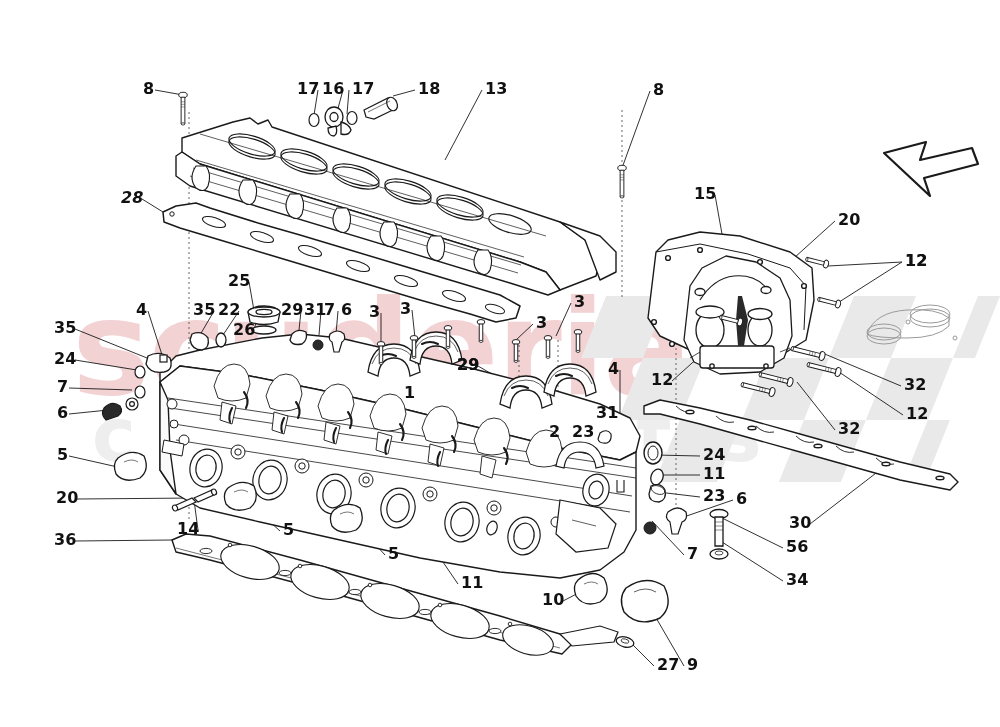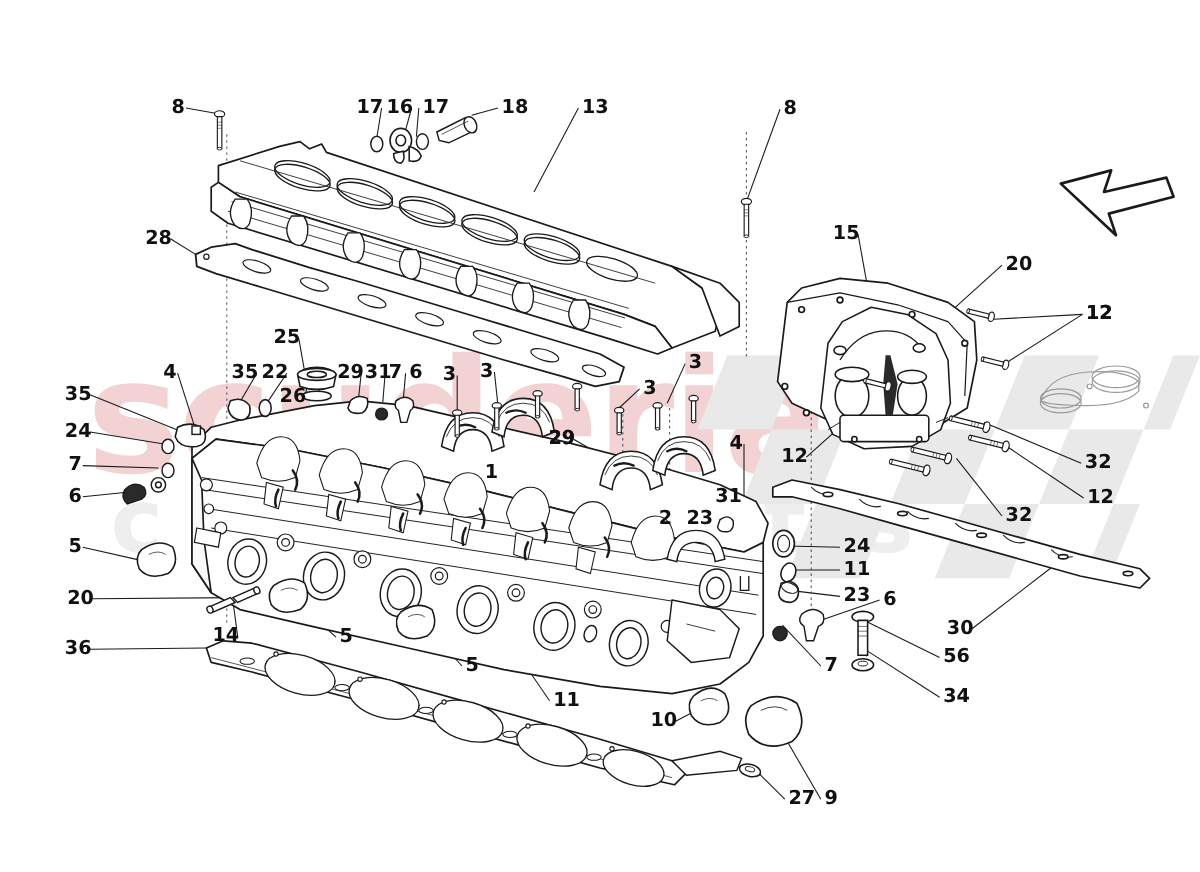--- a/index.html
+++ b/index.html
@@ -645,21 +645,21 @@
   </svg>
 
   <div id="callout-layer">
       <div class="cal" style="left: 143px; top: 81px;">8</div>
       <div class="cal" style="left: 297px; top: 81px;">17</div>
       <div class="cal" style="left: 322px; top: 81px;">16</div>
       <div class="cal" style="left: 352px; top: 81px;">17</div>
       <div class="cal" style="left: 418px; top: 81px;">18</div>
       <div class="cal" style="left: 485px; top: 81px;">13</div>
       <div class="cal" style="left: 653px; top: 82px;">8</div>
-      <div class="cal" style="left: 121px; top: 190px;">28</div>
+      <div class="cal" style="left: 121px; top: 190px; font-style: italic;">28</div>
       <div class="cal" style="left: 694px; top: 186px;">15</div>
       <div class="cal" style="left: 838px; top: 212px;">20</div>
       <div class="cal" style="left: 905px; top: 253px;">12</div>
       <div class="cal" style="left: 905px; top: 253px;">12</div>
       <div class="cal" style="left: 228px; top: 273px;">25</div>
       <div class="cal" style="left: 136px; top: 302px;">4</div>
       <div class="cal" style="left: 193px; top: 302px;">35</div>
       <div class="cal" style="left: 218px; top: 302px;">22</div>
       <div class="cal" style="left: 281px; top: 302px;">29</div>
       <div class="cal" style="left: 304px; top: 302px;">31</div>

